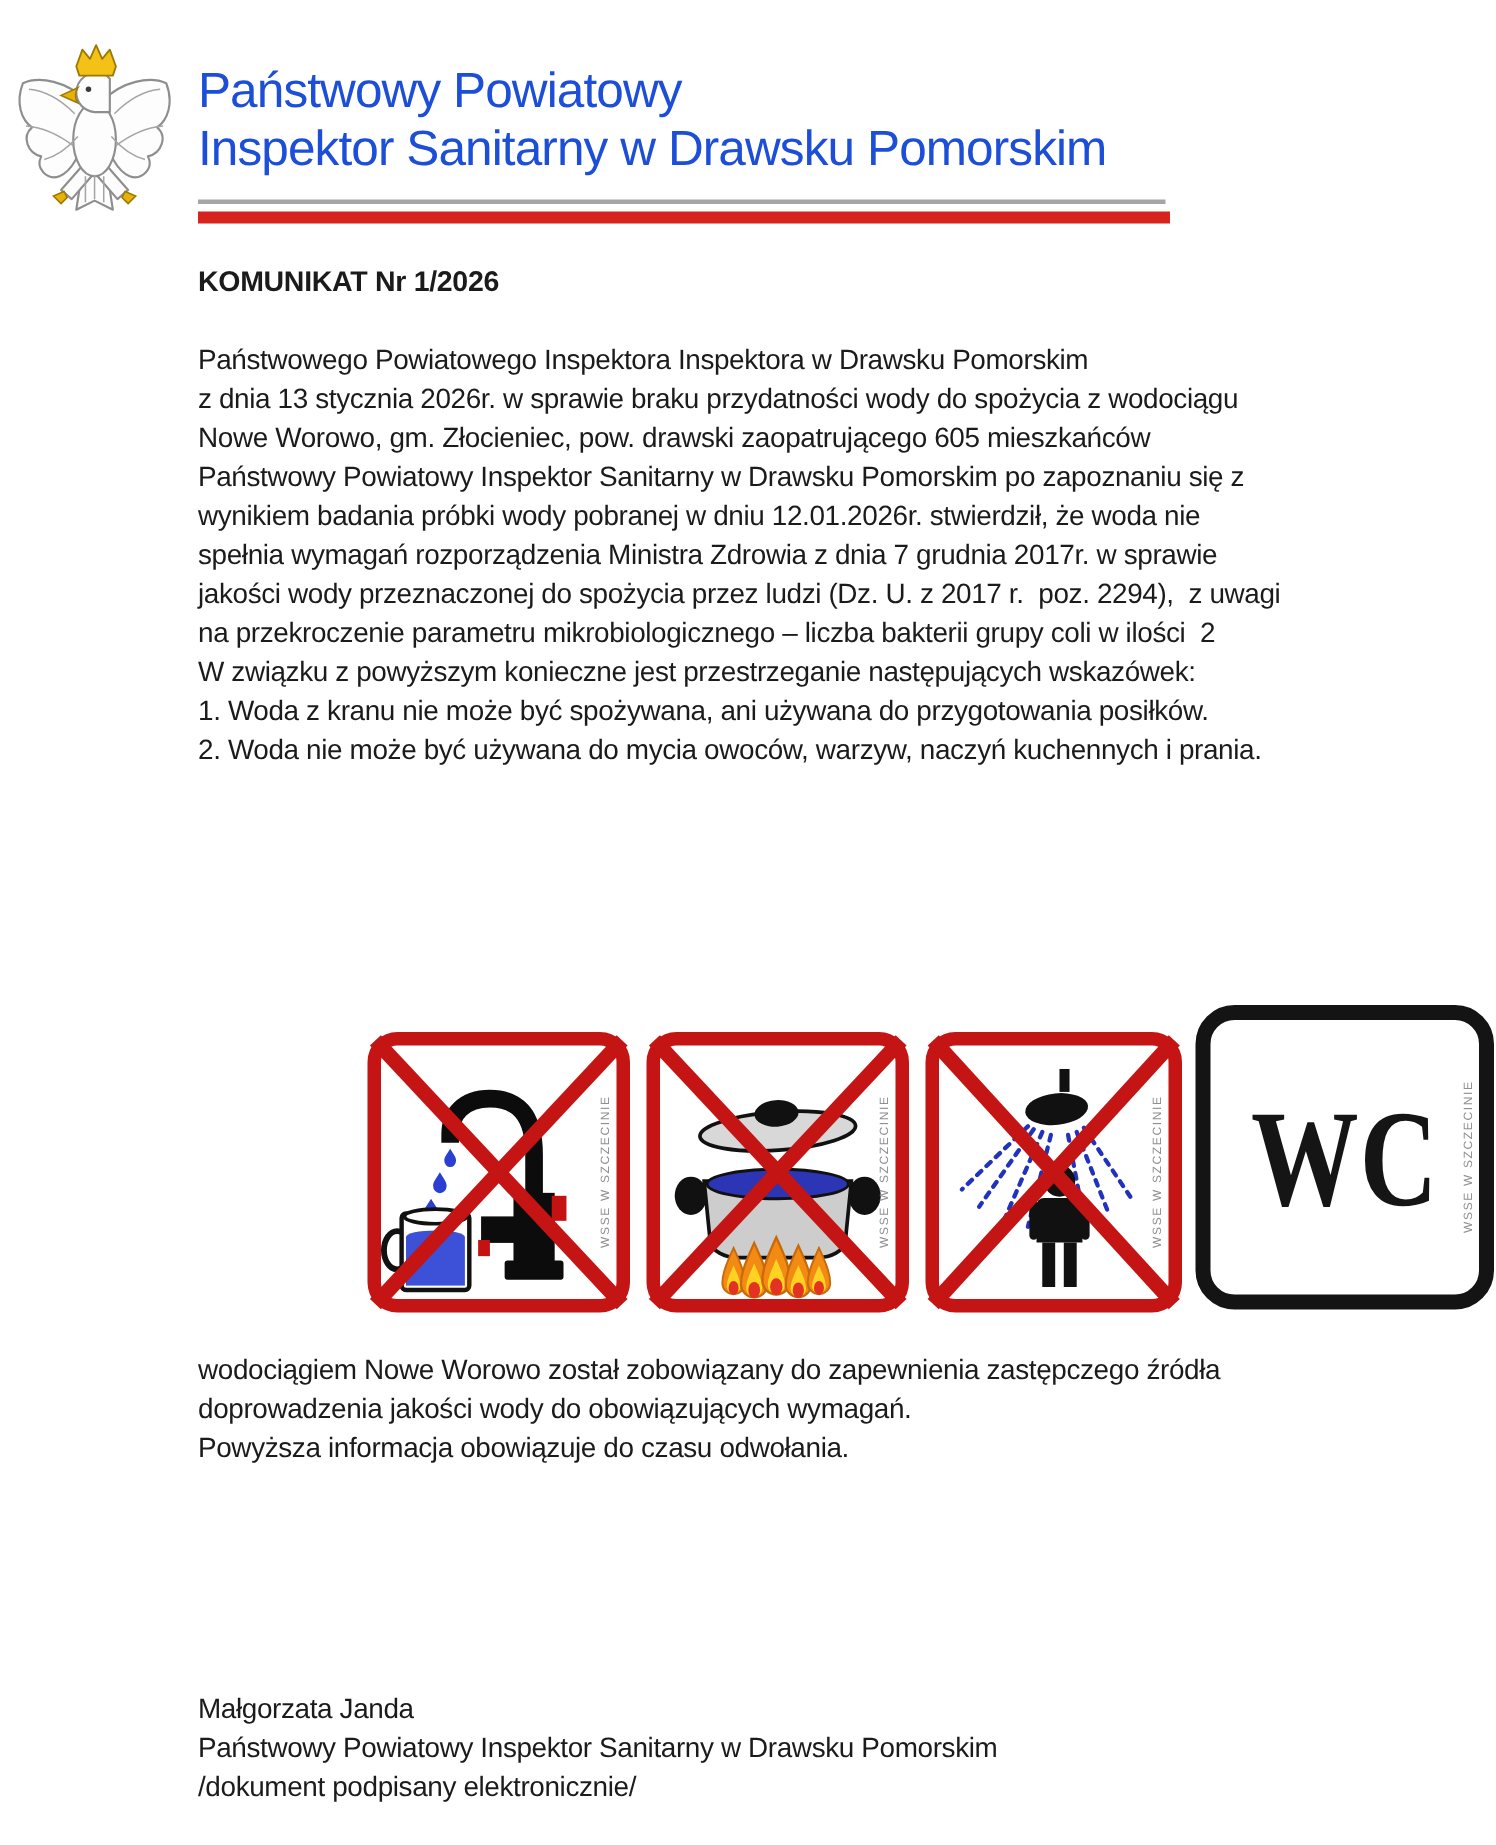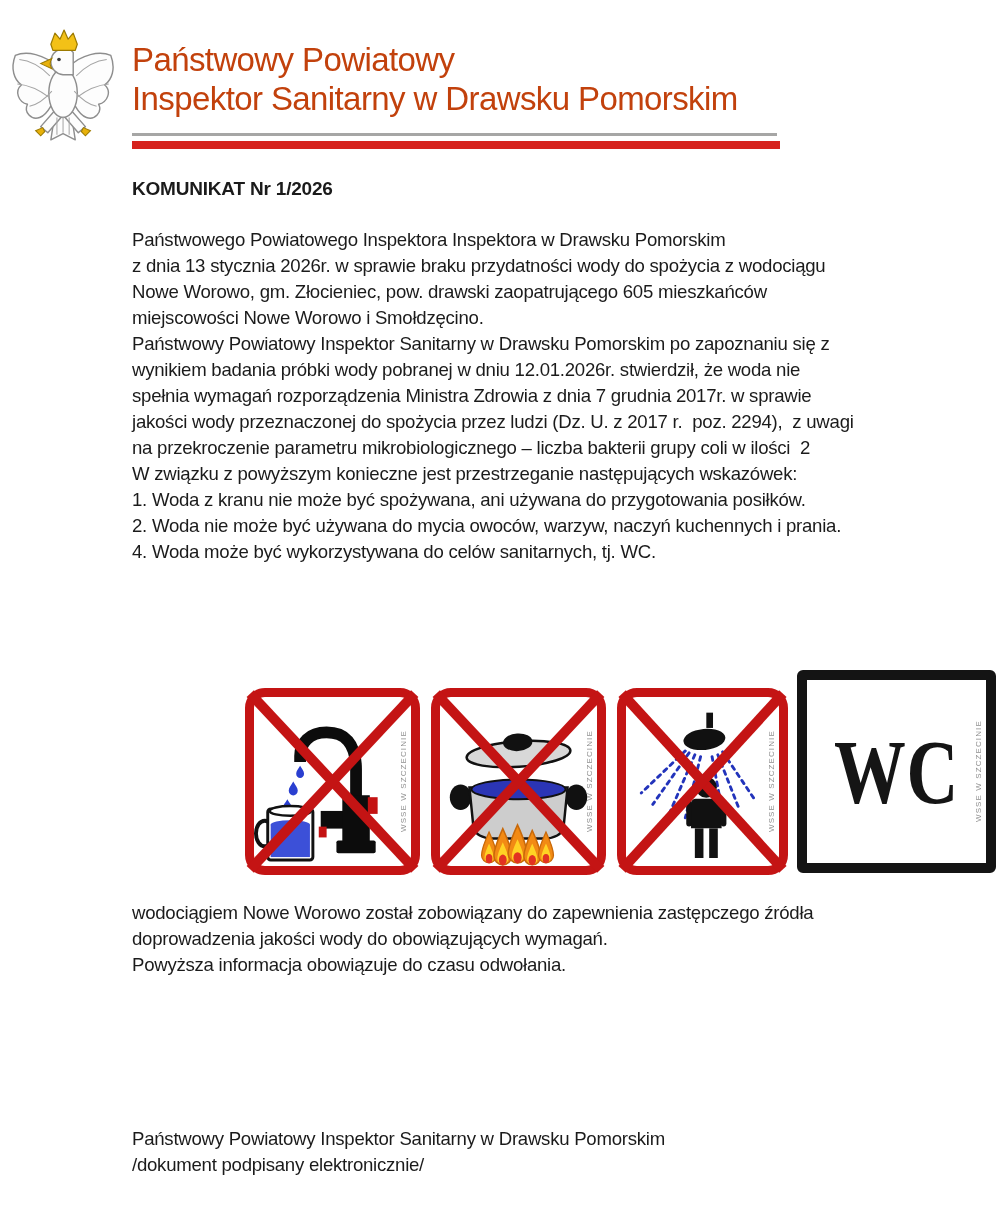--- a/index.html
+++ b/index.html
@@ -8,39 +8,39 @@
     width:997px;height:1230px;position:relative;overflow:hidden;
     background:#ffffff;color:#1b1b1b;
     font-family:"Liberation Sans","DejaVu Sans",sans-serif;
   }
   .page{position:absolute;inset:0;}
 
   
   .emblem{position:absolute;left:6px;top:26px;width:108px;height:124px;}
   .emblem svg{width:100%;height:100%;display:block;}
   .org{position:absolute;left:132px;top:40px;font-size:33px;line-height:39px;
-       letter-spacing:-0.6px;color:#c2410c;}
+       letter-spacing:-0.6px;color:#1d4ed8;}
   .rule-gray{position:absolute;left:132px;top:133px;width:645px;height:3px;background:#a6a6a5;}
   .rule-red{position:absolute;left:132px;top:141px;width:648px;height:8px;background:#d6231e;}
 
   
   .doc-heading{position:absolute;left:132px;top:176px;margin:0;
        font-size:19px;font-weight:700;letter-spacing:-0.2px;line-height:26px;}
   .textblock{position:absolute;left:132px;font-size:18.6px;line-height:26px;letter-spacing:-0.25px;}
   #main-text{top:227px;}
   #closing-text{top:900px;}
   #signature{top:1126px;}
   .line{white-space:pre;}
 
   
   .picto{position:absolute;background:#fff;border:9px solid #c41414;border-radius:20px;box-sizing:border-box;}
   #picto-tap{left:205px;top:672px;width:175px;height:187px;}
   #picto-pot{left:391px;top:672px;width:175px;height:187px;}
   #picto-shower{left:577px;top:672px;width:171px;height:187px;}
-  #picto-wc{left:757px;top:654px;width:199px;height:203px;border:10px solid #141414;border-radius:6px;}
+  #picto-wc{left:757px;top:654px;width:199px;height:203px;border:10px solid #141414;border-radius:26px;}
   .icon-svg{position:absolute;inset:0;width:100%;height:100%;}
   .x-overlay{position:absolute;left:-9px;top:-9px;width:calc(100% + 18px);height:calc(100% + 18px);}
   .wm{position:absolute;right:2px;top:0;height:100%;writing-mode:vertical-rl;
       transform:rotate(180deg);text-align:center;font-size:8px;letter-spacing:1.1px;
       color:#8f8f8f;line-height:11px;}
   .wc-label{position:absolute;inset:0;display:flex;align-items:center;justify-content:center;
       font-family:"Liberation Serif","DejaVu Serif",serif;font-size:92px;font-weight:700;
       color:#151515;transform:scaleX(0.78);letter-spacing:1px;}
 </style>
 </head>
@@ -82,30 +82,28 @@
     </div>
     <div class="rule-gray"></div>
     <div class="rule-red"></div>
   </header>
 
   <h1 class="doc-heading">KOMUNIKAT Nr 1/2026</h1>
   <section class="textblock" id="main-text">
       <div class="line">Państwowego Powiatowego Inspektora Inspektora w Drawsku Pomorskim</div>
       <div class="line">z dnia 13 stycznia 2026r. w sprawie braku przydatności wody do spożycia z wodociągu</div>
       <div class="line">Nowe Worowo, gm. Złocieniec, pow. drawski zaopatrującego 605 mieszkańców</div>
-      <div class="line">miejscowości Nowe Worowo i Smołdzęcino.</div>
       <div class="line">Państwowy Powiatowy Inspektor Sanitarny w Drawsku Pomorskim po zapoznaniu się z</div>
       <div class="line">wynikiem badania próbki wody pobranej w dniu 12.01.2026r. stwierdził, że woda nie</div>
       <div class="line">spełnia wymagań rozporządzenia Ministra Zdrowia z dnia 7 grudnia 2017r. w sprawie</div>
       <div class="line">jakości wody przeznaczonej do spożycia przez ludzi (Dz. U. z 2017 r.  poz. 2294),  z uwagi</div>
       <div class="line">na przekroczenie parametru mikrobiologicznego – liczba bakterii grupy coli w ilości  2</div>
       <div class="line">W związku z powyższym konieczne jest przestrzeganie następujących wskazówek:</div>
       <div class="line">1. Woda z kranu nie może być spożywana, ani używana do przygotowania posiłków.</div>
       <div class="line">2. Woda nie może być używana do mycia owoców, warzyw, naczyń kuchennych i prania.</div>
-      <div class="line">4. Woda może być wykorzystywana do celów sanitarnych, tj. WC.</div>
     </section>
 
   <section>
 
     <figure class="picto" id="picto-tap">
       <svg class="icon-svg" viewBox="0 0 160 168" aria-hidden="true">
         <path d="M104,140 L104,72 C104,44 92,34 74,34 C56,34 47,45 47,58 L47,64" fill="none" stroke="#0c0c0c" stroke-width="12"></path>
         <g fill="#2a3fd0">
           <path d="M47,68 c2,3.5 4,5.5 4,8 a4,4.5 0 1 1 -8,0 c0,-2.5 2,-4.5 4,-8 z"></path>
           <path d="M40,84 c2.3,4 4.6,6.3 4.6,9.2 a4.6,5 0 1 1 -9.2,0 c0,-2.9 2.3,-5.2 4.6,-9.2 z"></path>
@@ -194,17 +192,18 @@
     </figure>
 
   </section>
 
   <section class="textblock" id="closing-text">
       <div class="line">wodociągiem Nowe Worowo został zobowiązany do zapewnienia zastępczego źródła</div>
       <div class="line">doprowadzenia jakości wody do obowiązujących wymagań.</div>
       <div class="line">Powyższa informacja obowiązuje do czasu odwołania.</div>
     </section>
   <section class="textblock" id="signature">
+      <div class="line">Małgorzata Janda</div>
       <div class="line">Państwowy Powiatowy Inspektor Sanitarny w Drawsku Pomorskim</div>
       <div class="line">/dokument podpisany elektronicznie/</div>
     </section>
 
 </div>
 
 </body></html>

